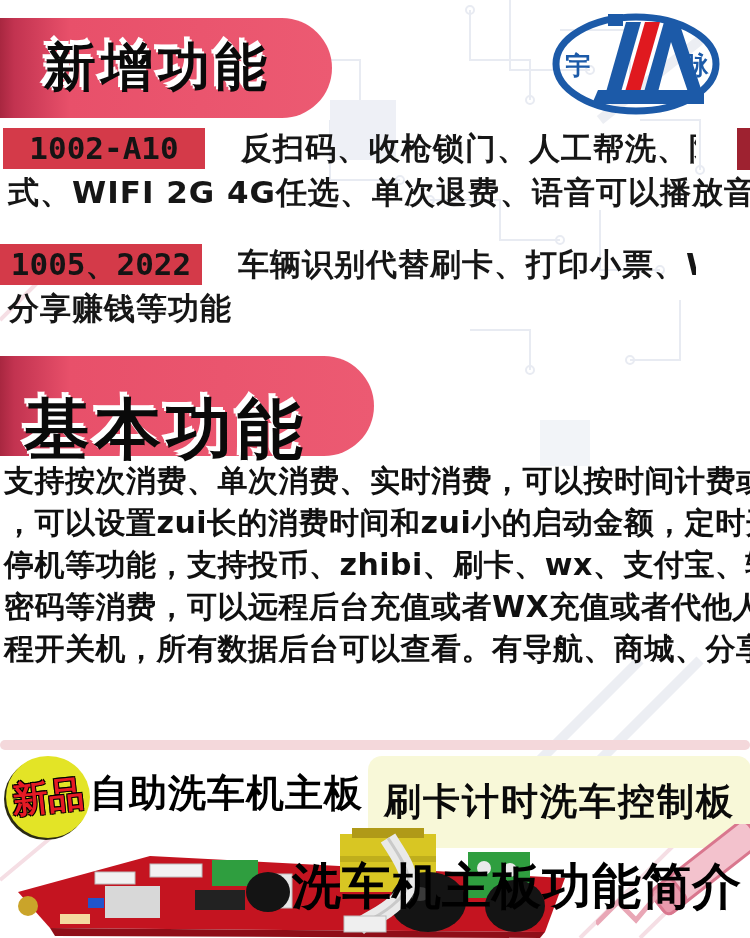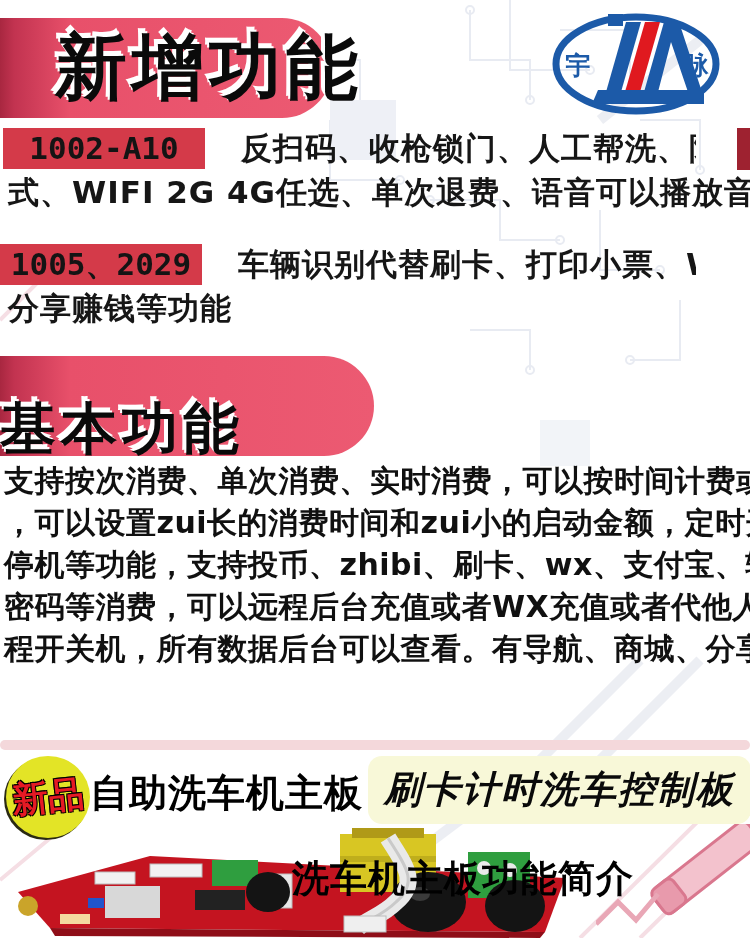--- a/index.html
+++ b/index.html
@@ -16,23 +16,23 @@
     border-radius:0 52px 52px 0;
     background:linear-gradient(90deg,#a82740 0px,#c23350 14px,#e8506a 70px,#ec5a72 100%);
     display:flex;align-items:center;
   }
   .banner .banner-text{
     font-weight:900;color:#0a0a0a;letter-spacing:5px;
     text-shadow:-4px -5px 0 #ffffff,-2px -2px 0 #ffffff;
     white-space:nowrap;
   }
   #banner-new{top:18px;width:332px;}
-  #banner-new .banner-text{font-size:72px;padding-left:55px;}
+  #banner-new .banner-text{font-size:52px;padding-left:44px;}
   #banner-basic{top:356px;width:374px;}
-  #banner-basic .banner-text{font-size:56px;margin-top:48px;}
+  #banner-basic .banner-text{font-size:66px;padding-left:24px;margin-top:48px;}
 
   
   .feature{position:absolute;left:0;width:696px;z-index:2;}
   #feature-1{top:128px;}
   #feature-2{top:244px;}
   .feature-row1{display:flex;align-items:flex-start;white-space:nowrap;overflow:hidden;}
   .model-badge{
     flex:0 0 auto;display:inline-block;background:#d43a49;color:#141414;
     font-family:"DejaVu Sans Mono",monospace;font-weight:700;font-size:31px;
     width:202px;height:41px;line-height:41px;text-align:center;margin-left:3px;
@@ -59,28 +59,28 @@
     background:#e3e426;box-shadow:-2px 2px 0 #2a2a12;
     display:flex;align-items:center;justify-content:center;z-index:3;
   }
   #new-badge span{
     font-size:36px;font-weight:900;color:#e51a24;transform:rotate(-6deg);
     text-shadow:-1px -1px 0 #000,1px -1px 0 #000,-1px 1px 0 #000,1px 1px 0 #000;
   }
   #product-label{top:768px;left:90px;font-size:38px;font-weight:700;color:#000;letter-spacing:1px;white-space:nowrap;}
   #product-box{
     top:756px;left:368px;height:68px;border-radius:14px;background:#f8f8d8;
-    padding:0 16px;display:flex;align-items:center;font-style:italic;
+    padding:12px 16px;display:flex;align-items:center;
   }
   #product-box span{font-size:37px;font-weight:700;color:#0a0a0a;letter-spacing:2px;white-space:nowrap;}
 
   
   #board-art{top:826px;left:0;z-index:2;}
   #pen-art{top:824px;left:596px;z-index:2;}
-  #caption{top:854px;left:292px;font-size:37px;font-weight:900;color:#000;letter-spacing:1px;white-space:nowrap;z-index:3;}
+  #caption{top:854px;left:292px;font-size:49px;font-weight:900;color:#000;letter-spacing:1px;white-space:nowrap;z-index:3;}
   #logo{top:8px;left:550px;z-index:2;}
 </style>
 </head>
 <body>
 
 <div id="page">
 
   <svg id="bg-pattern" width="750" height="938" viewBox="0 0 750 938">
     <g stroke="#e8ebf2" stroke-width="2" fill="none">
       <path d="M470 10 v50 h60 v40"></path>
@@ -145,21 +145,21 @@
       <span class="feature-text">反扫码、收枪锁门、人工帮洗、防冻排空</span>
     </div>
     <div class="feature-row2">
       <span class="feature-text">式、WIFI 2G 4G任选、单次退费、语音可以播放音乐、</span>
     </div>
   </div>
   <div class="edge-badge"></div>
 
   <div class="feature" id="feature-2">
     <div class="feature-row1">
-      <span class="model-badge">1005、2029</span>
+      <span class="model-badge">1005、2022</span>
       <span class="feature-text">车辆识别代替刷卡、打印小票、WIFI、</span>
     </div>
     <div class="feature-row2">
       <span class="feature-text">分享赚钱等功能</span>
     </div>
   </div>
 
   <div class="banner" id="banner-basic">
     <span class="banner-text">基本功能</span>
   </div>

